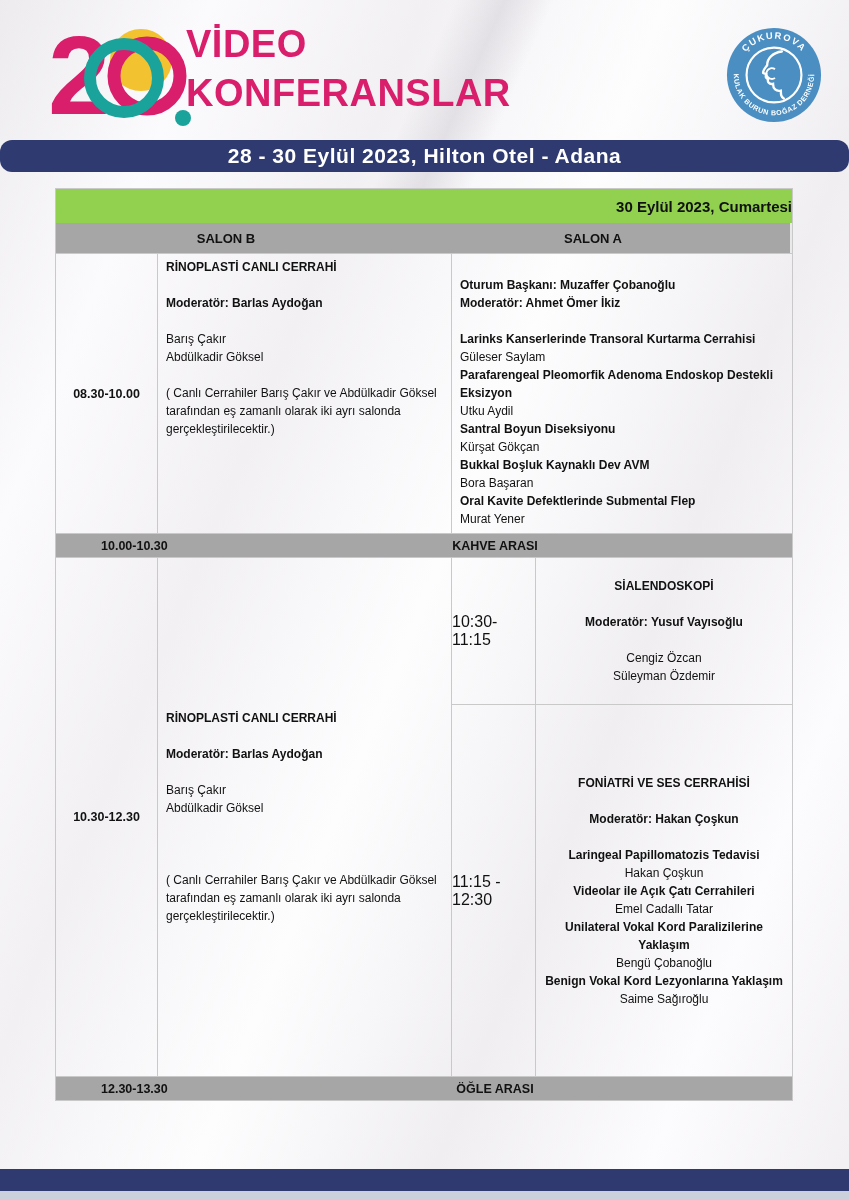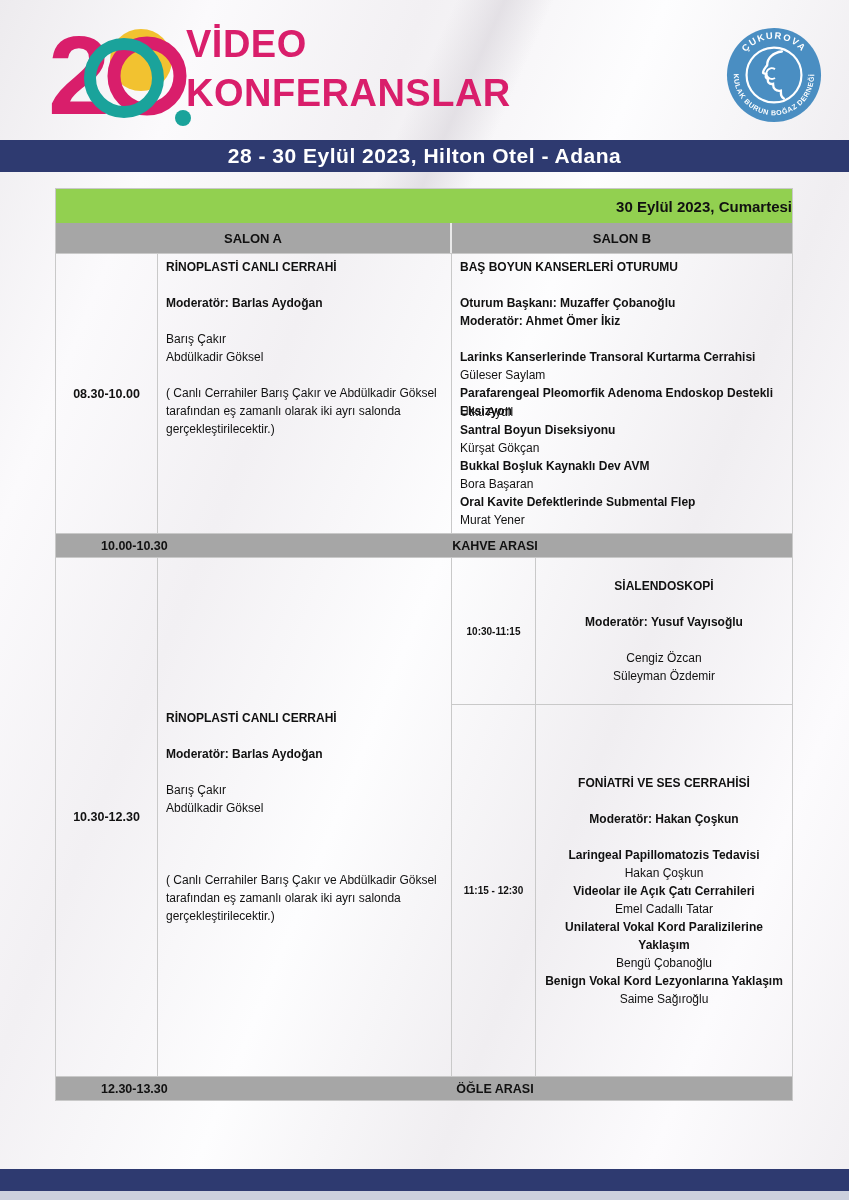--- a/index.html
+++ b/index.html
@@ -16,21 +16,21 @@
     background:linear-gradient(90deg,rgba(210,206,212,0) 0%,rgba(205,200,208,.45) 50%,rgba(210,206,212,0) 100%);
     transform:rotate(24deg);}
   
   .header{position:absolute;top:0;left:0;width:100%;height:140px;}
   .logo20{position:absolute;left:48px;top:14px;}
   .event-title{position:absolute;left:186px;top:20px;color:var(--pink);font-weight:bold;
     font-size:38px;line-height:1.3;letter-spacing:.5px;}
   .assoc{position:absolute;right:26px;top:26px;}
   
   .banner{position:absolute;top:140px;left:0;width:100%;height:32px;background:var(--navy);
-    color:#fff;font-weight:bold;font-size:21px;text-align:center;line-height:31px;letter-spacing:.5px;}
+    color:#fff;font-weight:bold;font-size:21px;text-align:center;line-height:31px;letter-spacing:.5px;border-radius:12px;}
   
   .table{position:absolute;left:55px;top:188px;width:738px;border:1px solid var(--border);
     box-sizing:border-box;font-size:12px;color:#111;}
   .table *{box-sizing:border-box;}
   .row{display:flex;width:100%;}
   .green-row{height:34px;background:var(--green);align-items:center;justify-content:flex-end;
     font-weight:bold;font-size:15px;}
   .salon-row{height:30px;background:var(--gray);font-weight:bold;font-size:13px;}
   .salon-row .cell{display:flex;align-items:center;justify-content:center;}
   .salon-a-h{width:396px;border-right:2px solid #e9e9e9;}
@@ -49,21 +49,21 @@
   .b{font-weight:bold;}
   .break-row{height:24px;background:var(--gray);border-top:1px solid var(--border);
     font-weight:bold;font-size:12.5px;align-items:center;padding-left:40px;}
   .break-time{width:102px;padding-left:5px;}
   .break-label{flex:1;text-align:center;}
   .salon-b-split{flex:1;display:flex;flex-direction:column;}
   .subrow{display:flex;width:100%;}
   .sub1{height:147px;border-bottom:1px solid var(--border);}
   .sub2{flex:1;}
   .subtime{width:84px;border-right:1px solid var(--border);display:flex;align-items:center;
-    justify-content:center;font-weight:bold;font-size:10px;}
+    justify-content:center;font-weight:normal;font-size:16px;}
   .subcontent{flex:1;padding:16px 8px;line-height:18px;text-align:center;display:flex;
     flex-direction:column;justify-content:center;}
   
   .footer-bar{position:absolute;left:0;bottom:9px;width:100%;height:22px;background:var(--navy);}
   .footer-strip{position:absolute;left:0;bottom:0;width:100%;height:9px;background:#ccd0dd;}
 </style>
 </head>
 <body>
 
 <div class="page">
@@ -107,38 +107,37 @@
 
   <div class="banner">28 - 30 Eylül 2023, Hilton Otel - Adana</div>
 
   <div class="table">
 
     <div class="row green-row">
       <span>30 Eylül 2023, Cumartesi</span>
     </div>
 
     <div class="row salon-row">
+      <div class="cell salon-b-h">SALON B</div>
       <div class="cell salon-a-h">SALON A</div>
-      <div class="cell salon-b-h">SALON B</div>
     </div>
 
     <div class="row body-row row1">
       <div class="time">08.30-10.00</div>
       <div class="content top salon-a-c">
           <div class="line b">RİNOPLASTİ CANLI CERRAHİ</div>
           <div class="line">&nbsp;</div>
           <div class="line b">Moderatör: Barlas Aydoğan</div>
           <div class="line">&nbsp;</div>
           <div class="line">Barış Çakır</div>
           <div class="line">Abdülkadir Göksel</div>
           <div class="line">&nbsp;</div>
           <div class="line">( Canlı Cerrahiler  Barış Çakır ve Abdülkadir Göksel tarafından eş zamanlı olarak iki ayrı salonda  gerçekleştirilecektir.)</div>
         </div>
       <div class="content top salon-b-c">
-          <div class="line b">BAŞ BOYUN KANSERLERİ OTURUMU</div>
           <div class="line">&nbsp;</div>
           <div class="line b">Oturum Başkanı: Muzaffer Çobanoğlu</div>
           <div class="line b">Moderatör: Ahmet Ömer İkiz</div>
           <div class="line">&nbsp;</div>
           <div class="line b">Larinks Kanserlerinde Transoral Kurtarma Cerrahisi</div>
           <div class="line">Güleser Saylam</div>
           <div class="line b">Parafarengeal Pleomorfik Adenoma Endoskop Destekli Eksizyon</div>
           <div class="line">Utku Aydil</div>
           <div class="line b">Santral Boyun Diseksiyonu</div>
           <div class="line">Kürşat Gökçan</div>

